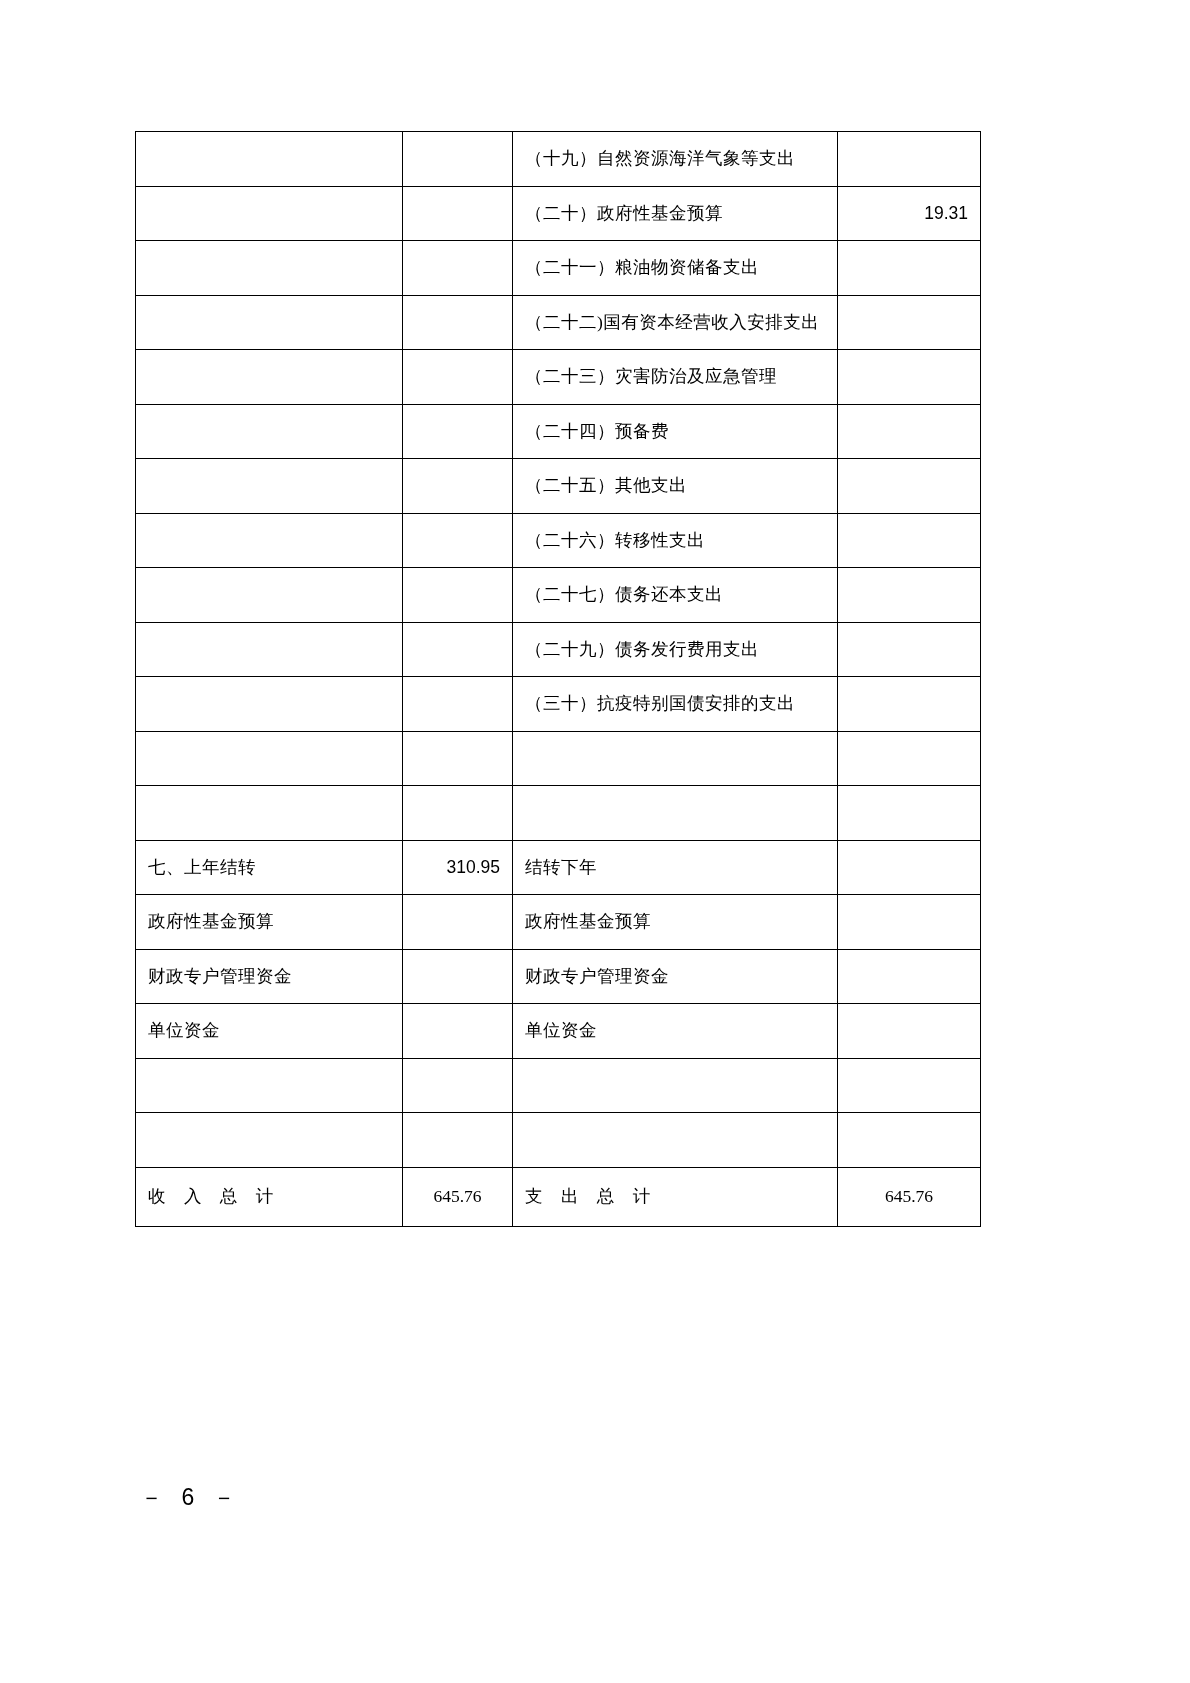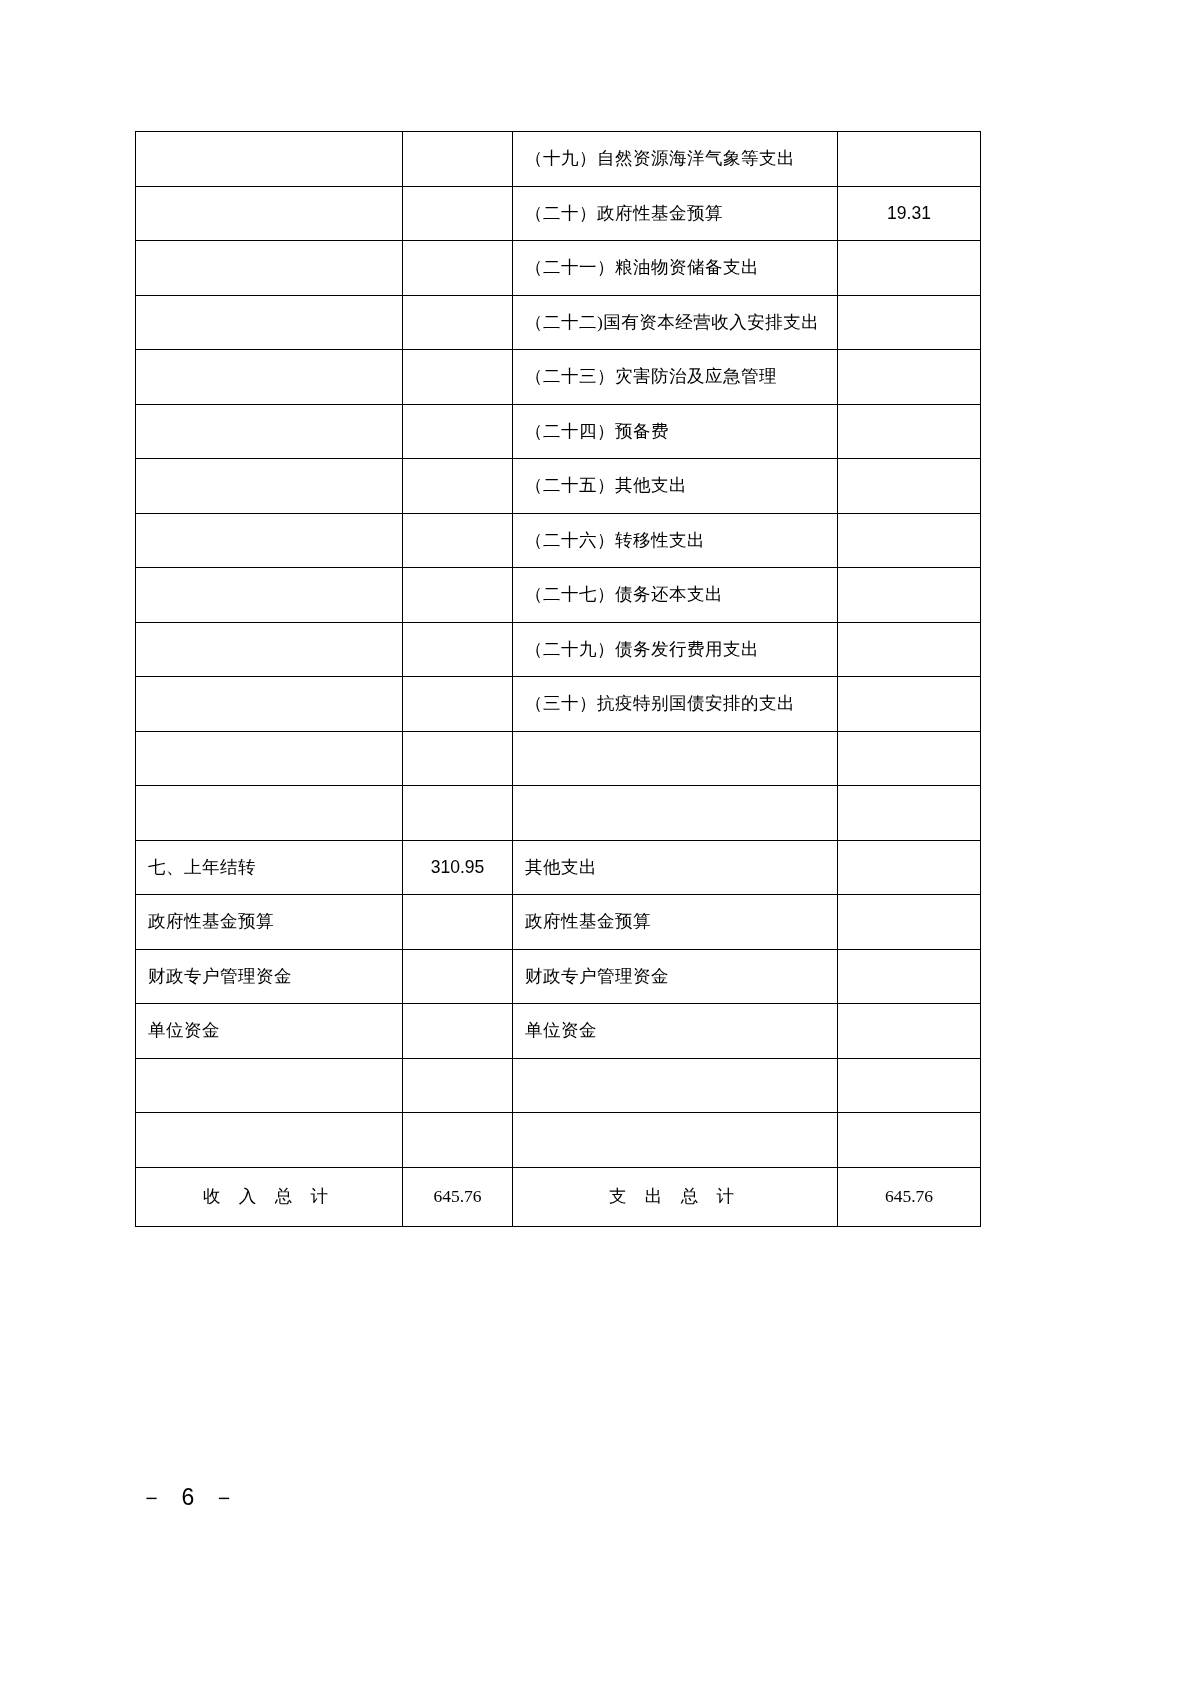--- a/index.html
+++ b/index.html
@@ -43,33 +43,32 @@
   col.c1 { width: 267px; }
   col.c2 { width: 110px; }
   col.c3 { width: 325px; }
   col.c4 { width: 143px; }
 
   td.label {
     text-align: left;
     letter-spacing: 0.5px;
   }
   td.num {
-    text-align: center;
+    text-align: right;
     font-family: "Liberation Sans", "DejaVu Sans", sans-serif;
     font-size: 17px;
     padding-right: 14px;
   }
   td.indent1 { padding-left: 36px; }
   td.indent2 { padding-left: 50px; }
   td.blank { }
   tr.total td {
     height: 58px;
   }
   td.total-label {
-    text-align: center;
     font-size: 19px;
     letter-spacing: 7px;
     padding-left: 20px;
   }
   td.total-num {
     text-align: center;
     font-family: Liberation Serif, serif;
     font-size: 19px;
     padding-right: 14px;
   }
@@ -170,21 +169,21 @@
         </tr>
         <tr>
           <td class="label blank"></td>
           <td class="num"></td>
           <td class="label"></td>
           <td class="num"></td>
         </tr>
         <tr>
           <td class="label indent1">七、上年结转</td>
           <td class="num">310.95</td>
-          <td class="label">其他支出</td>
+          <td class="label">结转下年</td>
           <td class="num"></td>
         </tr>
         <tr>
           <td class="label indent1">政府性基金预算</td>
           <td class="num"></td>
           <td class="label indent1">政府性基金预算</td>
           <td class="num"></td>
         </tr>
         <tr>
           <td class="label indent1">财政专户管理资金</td>

